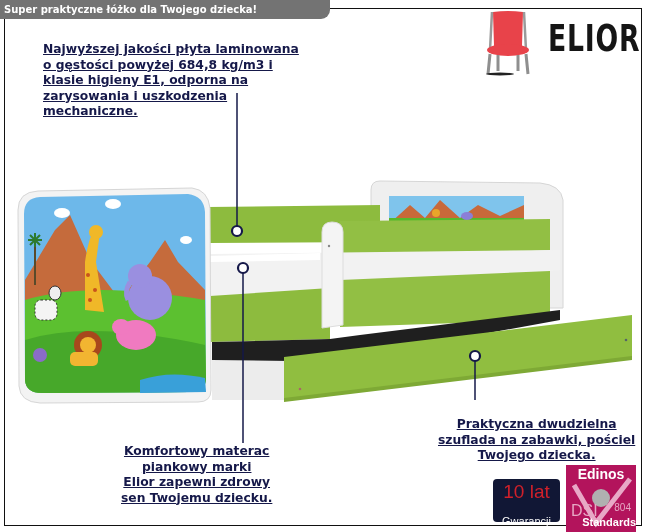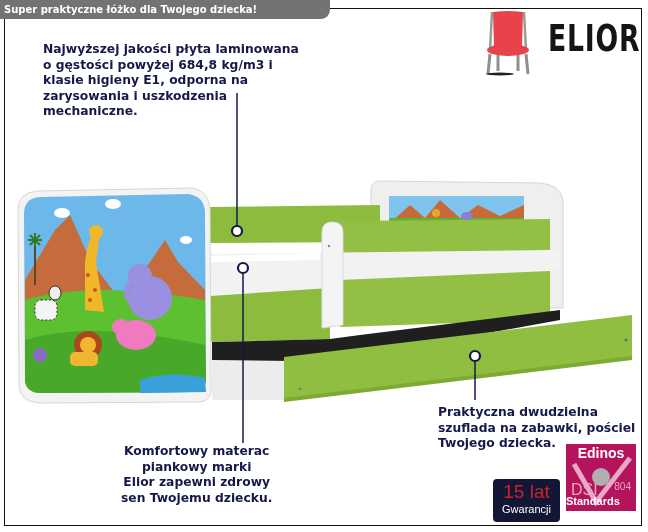--- a/index.html
+++ b/index.html
@@ -2,31 +2,31 @@
 <html><head>
 <meta charset="utf-8">
 <style>
   html, body { margin:0; padding:0; background:#ffffff; }
   body { width:648px; height:532px; position:relative; overflow:hidden; font-family:"DejaVu Sans", sans-serif; }
   .frame-top { position:absolute; left:330px; top:8px; width:312px; height:0; border-top:1.5px solid #111; }
   .frame-right { position:absolute; left:641px; top:8px; width:0; height:517px; border-left:1.5px solid #111; }
   .frame-left { position:absolute; left:4px; top:18px; width:0; height:507px; border-left:1.5px solid #111; }
   .frame-bottom { position:absolute; left:4px; top:525px; width:638px; height:0; border-top:1.5px solid #111; }
   .title-pill { position:absolute; left:0; top:0; width:330px; height:19px; background:#737373; color:#fff; font-weight:bold; font-size:10px; line-height:19px; padding-left:4px; box-sizing:border-box; border-bottom-right-radius:9px; white-space:nowrap; letter-spacing:0; }
-  .callout { position:absolute; color:#151849; font-weight:bold; font-size:12.3px; line-height:15.5px; white-space:pre; }
+  .callout { position:absolute; color:#151849; font-weight:bold; font-size:12.3px; line-height:15.5px; white-space:pre;text-decoration:underline; }
   .logo { position:absolute; left:478px; top:8px; width:160px; height:70px; }
   .logo-text { position:absolute; left:548px; top:16px; font-family:"DejaVu Sans Condensed","DejaVu Sans", sans-serif; font-weight:bold; font-size:38px; color:#151515; letter-spacing:1px; transform:scaleX(0.78); transform-origin:left top; }
   .warranty { position:absolute; left:493px; top:479px; width:67px; height:43px; background:#111735; border-radius:4px; text-align:center; }
   .warranty .big { color:#d0202a; font-size:19px; line-height:20px; padding-top:3px; font-family:"Liberation Sans", sans-serif; }
-  .warranty .small { color:#fff; font-size:11px; line-height:14px; font-family:"Liberation Sans", sans-serif; }
-  .edinos { position:absolute; left:566px; top:444px; width:70px; height:67px; background:#b3145c; }
+  .warranty .small { color:#fff; font-size:11px; line-height:14px; font-family:"Liberation Sans", sans-serif;margin-top:12px; }
+  .edinos { position:absolute; left:566px; top:465px; width:70px; height:67px; background:#b3145c; }
   .edinos .name { position:absolute; top:1px; width:70px; text-align:center; color:#fff; font-weight:bold; font-size:14px; font-family:"Liberation Sans", sans-serif; }
   .edinos .dsi { position:absolute; left:5px; top:37px; color:#e6a8c4; font-size:16px; font-family:"Liberation Sans", sans-serif; }
   .edinos .num { position:absolute; right:5px; top:37px; color:#e6a8c4; font-size:10px; font-family:"Liberation Sans", sans-serif;text-align:right; }
-  .edinos .std { position:absolute; top:51px; width:70px; text-align:left; color:#fff; font-weight:bold; font-size:11px; font-family:"Liberation Sans", sans-serif; }
+  .edinos .std { position:absolute; top:51px; width:70px; text-align:right; color:#fff; font-weight:bold; font-size:11px; font-family:"Liberation Sans", sans-serif; }
   svg.art { position:absolute; left:0; top:0; }
 </style>
 </head>
 <body>
 
 <div class="frame-top"></div>
 <div class="frame-right"></div>
 <div class="frame-left"></div>
 <div class="frame-bottom"></div>
 
@@ -113,37 +113,37 @@
 
 <div class="callout" style="left:43px; top:42px;">Najwyższej jakości płyta laminowana
 o gęstości powyżej 684,8 kg/m3 i
 klasie higieny E1, odporna na
 zarysowania i uszkodzenia
 mechaniczne.</div>
 <div class="callout" style="left:121px; top:444px;text-align:center;">Komfortowy materac
 piankowy marki
 Elior zapewni zdrowy
 sen Twojemu dziecku.</div>
-<div class="callout" style="left:438px; top:405px;">Praktyczna dwudzielna
+<div class="callout" style="left:438px; top:417px;text-align:center;">Praktyczna dwudzielna
 szuflada na zabawki, pościel
 Twojego dziecka.</div>
 
 <div class="logo">
   <svg width="60" height="70" viewBox="0 0 60 70">
     <path d="M15 4 Q30 2 45 4 L44 38 L16 38 Z" fill="#e8434a"></path>
     <path d="M14 4 L12 42 M46 4 L48 42" stroke="#9a9a9a" stroke-width="2.5"></path>
     <ellipse cx="30" cy="42" rx="21" ry="6" fill="#e8434a"></ellipse>
     <path d="M12 46 L10 66 M48 46 L50 66 M20 47 L20 63 M40 47 L40 63" stroke="#8f8f8f" stroke-width="3"></path>
     <ellipse cx="22" cy="66" rx="14" ry="1.5" fill="#222"></ellipse>
   </svg>
 </div>
 <div class="logo-text">ELIOR</div>
 
 <div class="warranty">
-  <div class="big">15 lat</div>
+  <div class="big">10 lat</div>
   <div class="small">Gwarancji</div>
 </div>
 
 <div class="edinos">
   <svg width="70" height="67" viewBox="0 0 70 67" style="position:absolute;left:0;top:0">
     <path d="M8 20 L30 58 L64 14" stroke="#e8a8c6" stroke-width="5" fill="none"></path>
     <circle cx="35" cy="33" r="9" fill="#b0b0b0"></circle>
   </svg>
   <div class="name">Edinos</div>
   <div class="dsi">DSI</div>

